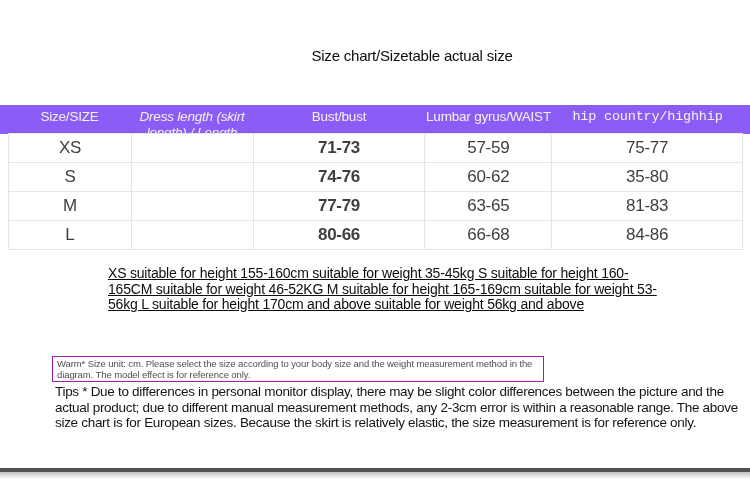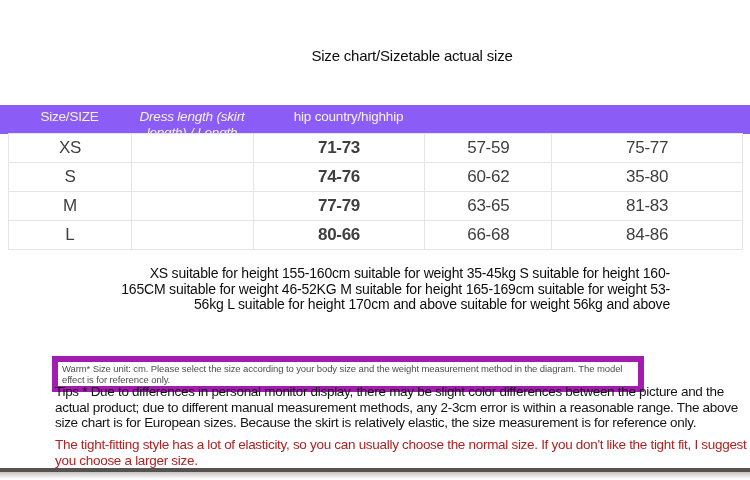--- a/index.html
+++ b/index.html
@@ -53,21 +53,21 @@
     font-size: 13.5px;
     line-height: 16px;
     letter-spacing: -0.2px;
     margin-top: 12px;
   }
   .th { text-align: center; }
   .th.c1 { width: 123px; }
   .th.c2 { width: 122px; font-style: italic; }
   .th.c3 { width: 172px; }
   .th.c4 { width: 127px; }
-  .th.c5 { width: 191px; }
+  .th.c5 { width: 191px; font-family: Liberation Mono, monospace; }
 
   table.tbody {
     position: absolute;
     top: 133px;
     left: 8px;
     width: 735px;
     border-collapse: collapse;
   }
   table.tbody td {
     border: 1px solid #e5e5e5;
@@ -82,33 +82,34 @@
   td.c2 { width: 122px; }
   td.c3 { width: 172px; font-weight: bold; }
   td.c4 { width: 127px; }
   td.c5 { width: 191px; margin-top: 44px; }
 
   .fit {
     position: absolute;
     top: 266px;
     left: 108px;
     width: 562px;
-    text-align: right;
+    text-align: left;
     font-size: 14px;
     line-height: 15.5px;
     color: #0d0d0d;
     letter-spacing: -0.2px;
+    text-decoration: underline;
   }
 
   .warm {
     position: absolute;
     top: 356px;
     left: 52px;
-    width: 592px;
-    border: 6px solid #a21caf;
+    width: 492px;
+    border: 1px solid #a21caf;
     padding: 2px 3px 1px 4px;
     font-size: 9.5px;
     line-height: 10.5px;
     color: #4e4e4e;
     letter-spacing: -0.1px;
   }
 
   .tips {
     position: absolute;
     top: 384px;
@@ -153,20 +154,22 @@
 <body>
 
 <div class="page">
 
   <div class="title">Size chart/Sizetable actual size</div>
 
 
   <div class="thead">
     <div class="th c1">Size/SIZE</div>
     <div class="th c2">Dress length (skirt length) / Length</div>
+    <div class="th c3">Bust/bust</div>
+    <div class="th c4">Lumbar gyrus/WAIST</div>
     <div class="th c5">hip country/highhip</div>
   </div>
 
   <table class="tbody">
     <tbody>
         <tr>
       <td class="c1">XS</td>
       <td class="c2"></td>
       <td class="c3">71-73</td>
       <td class="c4">57-59</td>
@@ -195,20 +198,19 @@
     </tr>
   </tbody>
     </table>
 
   <div class="fit">XS suitable for height 155-160cm suitable for weight 35-45kg S suitable for height 160-165CM suitable for weight 46-52KG M suitable for height 165-169cm suitable for weight 53-56kg L suitable for height 170cm and above suitable for weight 56kg and above</div>
 
   <div class="warm">Warm* Size unit: cm. Please select the size according to your body size and the weight measurement method in the diagram. The model effect is for reference only.</div>
 
   <div class="tips">Tips * Due to differences in personal monitor display, there may be slight color differences between the picture and the actual product; due to different manual measurement methods, any 2-3cm error is within a reasonable range. The above size chart is for European sizes. Because the skirt is relatively elastic, the size measurement is for reference only.</div>
 
-  <div class="elastic">The tight-fitting style has a lot of elasticity, so you can usually choose the normal size. If you don't like the tight fit, I suggest you choose a larger size.</div>
 
   <div class="bottom-bar">
     <div class="bar"></div>
     <div class="shadow"></div>
   </div>
 
 </div>
 
 </body></html>

